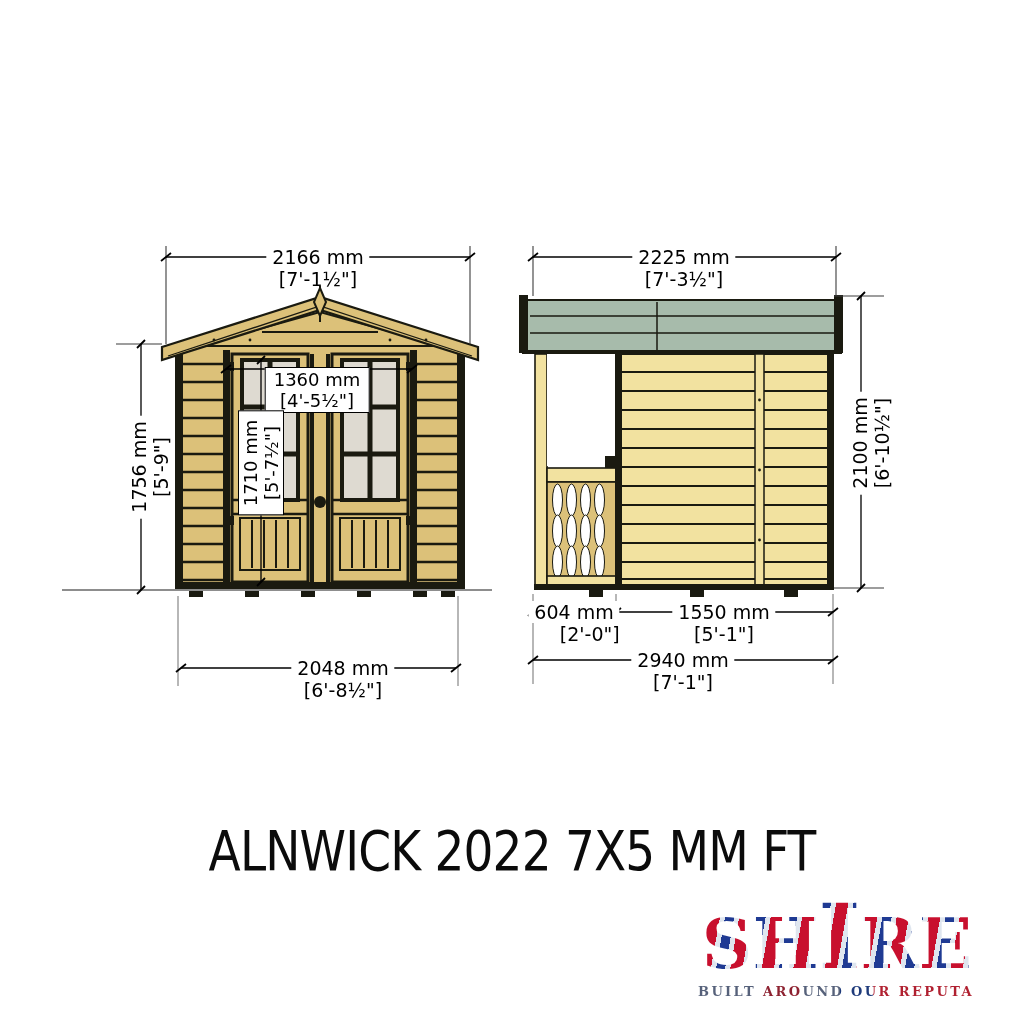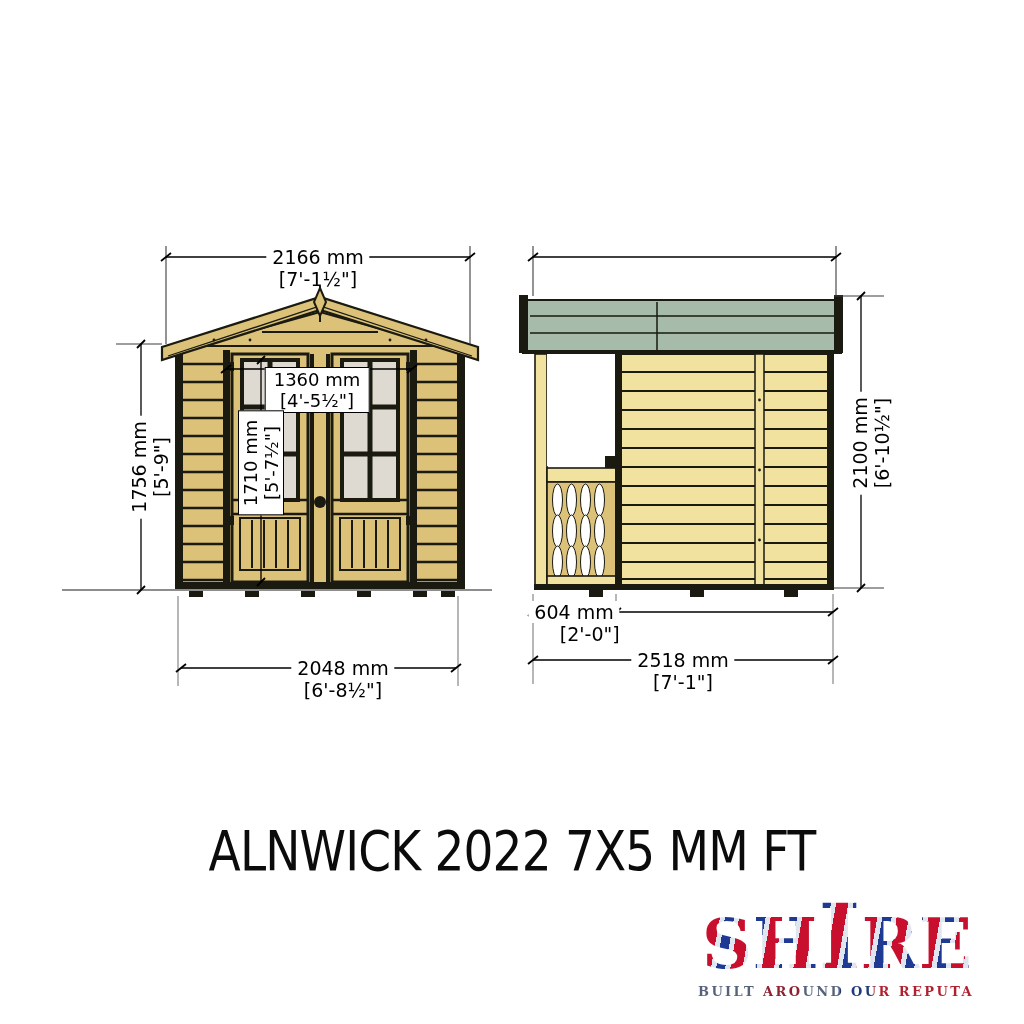--- a/index.html
+++ b/index.html
@@ -226,34 +226,42 @@
   <div class="dimlabel boxed rot" style="left:261px;top:463px;">
     <div>1710 mm</div>
     <div>[5'-7½"]</div>
   </div>
 
   <div class="dimlabel" style="left:318px;top:668px;margin-left:25px;">
     <div><span class="onln">2048 mm</span></div>
     <div>[6'-8½"]</div>
   </div>
 
+  <div class="dimlabel" style="left:684px;top:257px;">
+    <div><span class="onln">2225 mm</span></div>
+    <div>[7'-3½"]</div>
+  </div>
 
   <div class="dimlabel rot" style="left:871px;top:443px;">
     <div><span class="onln">2100 mm</span></div>
     <div>[6'-10½"]</div>
   </div>
 
   <div class="dimlabel" style="left:574px;top:612px;text-align:right;">
     <div><span class="onln">604 mm</span></div>
     <div>[2'-0"]</div>
   </div>
 
+  <div class="dimlabel" style="left:724px;top:612px;">
+    <div><span class="onln">1550 mm</span></div>
+    <div>[5'-1"]</div>
+  </div>
 
   <div class="dimlabel" style="left:683px;top:660px;">
-    <div><span class="onln">2518 mm</span></div>
+    <div><span class="onln">2940 mm</span></div>
     <div>[7'-1"]</div>
   </div>
 
   <div class="title">ALNWICK 2022 7X5 MM FT</div>
 
   <div class="logo">
     <div class="logo-word"><span>S</span><span>H</span><span class="logo-i">I</span><span>R</span><span>E</span></div>
     <div class="logo-tagline">BUILT AROUND OUR REPUTATION</div>
   </div>
 

